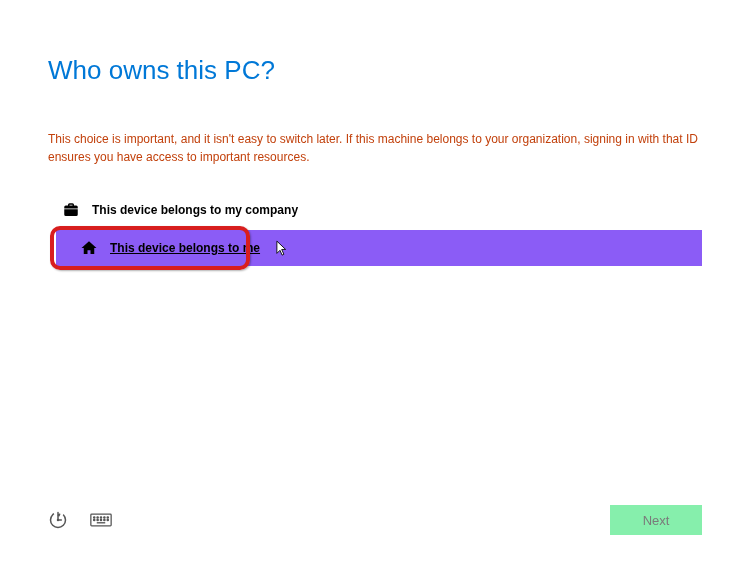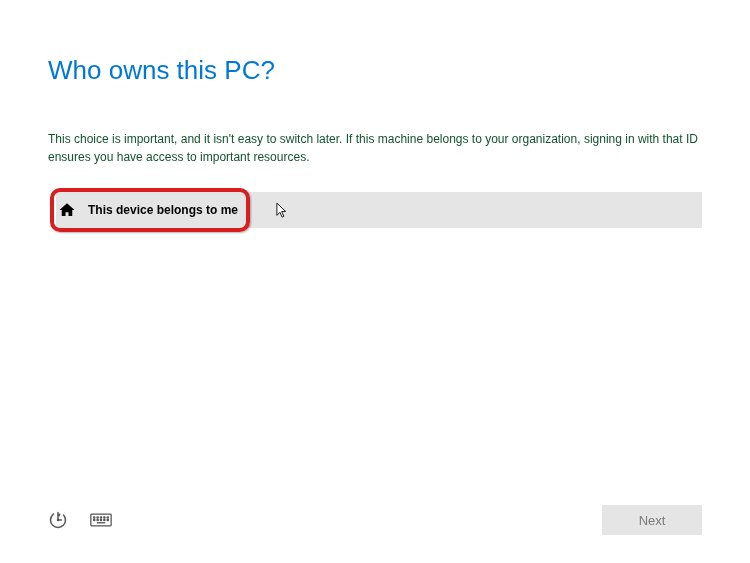--- a/index.html
+++ b/index.html
@@ -18,39 +18,40 @@
     .content {
       padding: 55px 48px 0 48px;
     }
     .title {
       color: #0078d7;
       font-size: 26px;
       font-weight: 400;
       margin-bottom: 44px;
     }
     .description {
-      color: #14532d;
+      color: #c2410c;
       font-size: 12px;
       line-height: 1.5;
       margin-bottom: 26px;
     }
     .options {
       margin-left: 12px;
     }
     .option {
       display: flex;
       align-items: center;
       height: 36px;
       position: relative;
       cursor: pointer;
     }
     .option.selected {
-      background: #e5e5e5;
+      background: #8b5cf6;
       margin-left: -4px;
-      padding-left: 0;
+      padding-left: 22px;
+      text-decoration: underline;
     }
     .highlight-wrap {
       position: relative;
       margin-top: 2px;
     }
     .highlight-border {
       position: absolute;
       top: -4px;
       left: -10px;
       width: 200px;
@@ -108,39 +109,47 @@
       gap: 22px;
     }
     .footer-icon {
       color: #555;
       display: flex;
       align-items: center;
       justify-content: center;
       cursor: pointer;
     }
     .next-button {
-      background: #e5e5e5;
+      background: #86efac;
       border: none;
       color: #7a7a7a;
-      width: 100px;
+      width: 92px;
       height: 30px;
       font-size: 13px;
       font-family: inherit;
       cursor: pointer;
     }
   </style>
 </head>
 <body>
 
 <div class="content">
   <h1 class="title">Who owns this PC?</h1>
   <p class="description">This choice is important, and it isn't easy to switch later. If this machine belongs to your organization, signing in with that ID ensures you have access to important resources.</p>
 
   <div class="options">
 
+    <div class="option">
+      <span class="icon-box">
+        <svg viewBox="0 0 24 24" width="18" height="18" fill="#000">
+          <path d="M10 3h4a2 2 0 0 1 2 2v1h3a2 2 0 0 1 2 2v2H3V8a2 2 0 0 1 2-2h3V5a2 2 0 0 1 2-2zm0 3h4V5h-4v1zM3 11h18v7a2 2 0 0 1-2 2H5a2 2 0 0 1-2-2v-7z"></path>
+        </svg>
+      </span>
+      <span class="option-label">This device belongs to my company</span>
+    </div>
 
     <div class="highlight-wrap">
       <div class="option selected">
         <div class="option-row-bg"></div>
         <span class="icon-box">
           <svg viewBox="0 0 24 24" width="18" height="18" fill="#000">
             <path d="M12 3l10 9h-3v8h-5v-5h-4v5H5v-8H2l10-9z"></path>
           </svg>
         </span>
         <span class="option-label">This device belongs to me</span>

